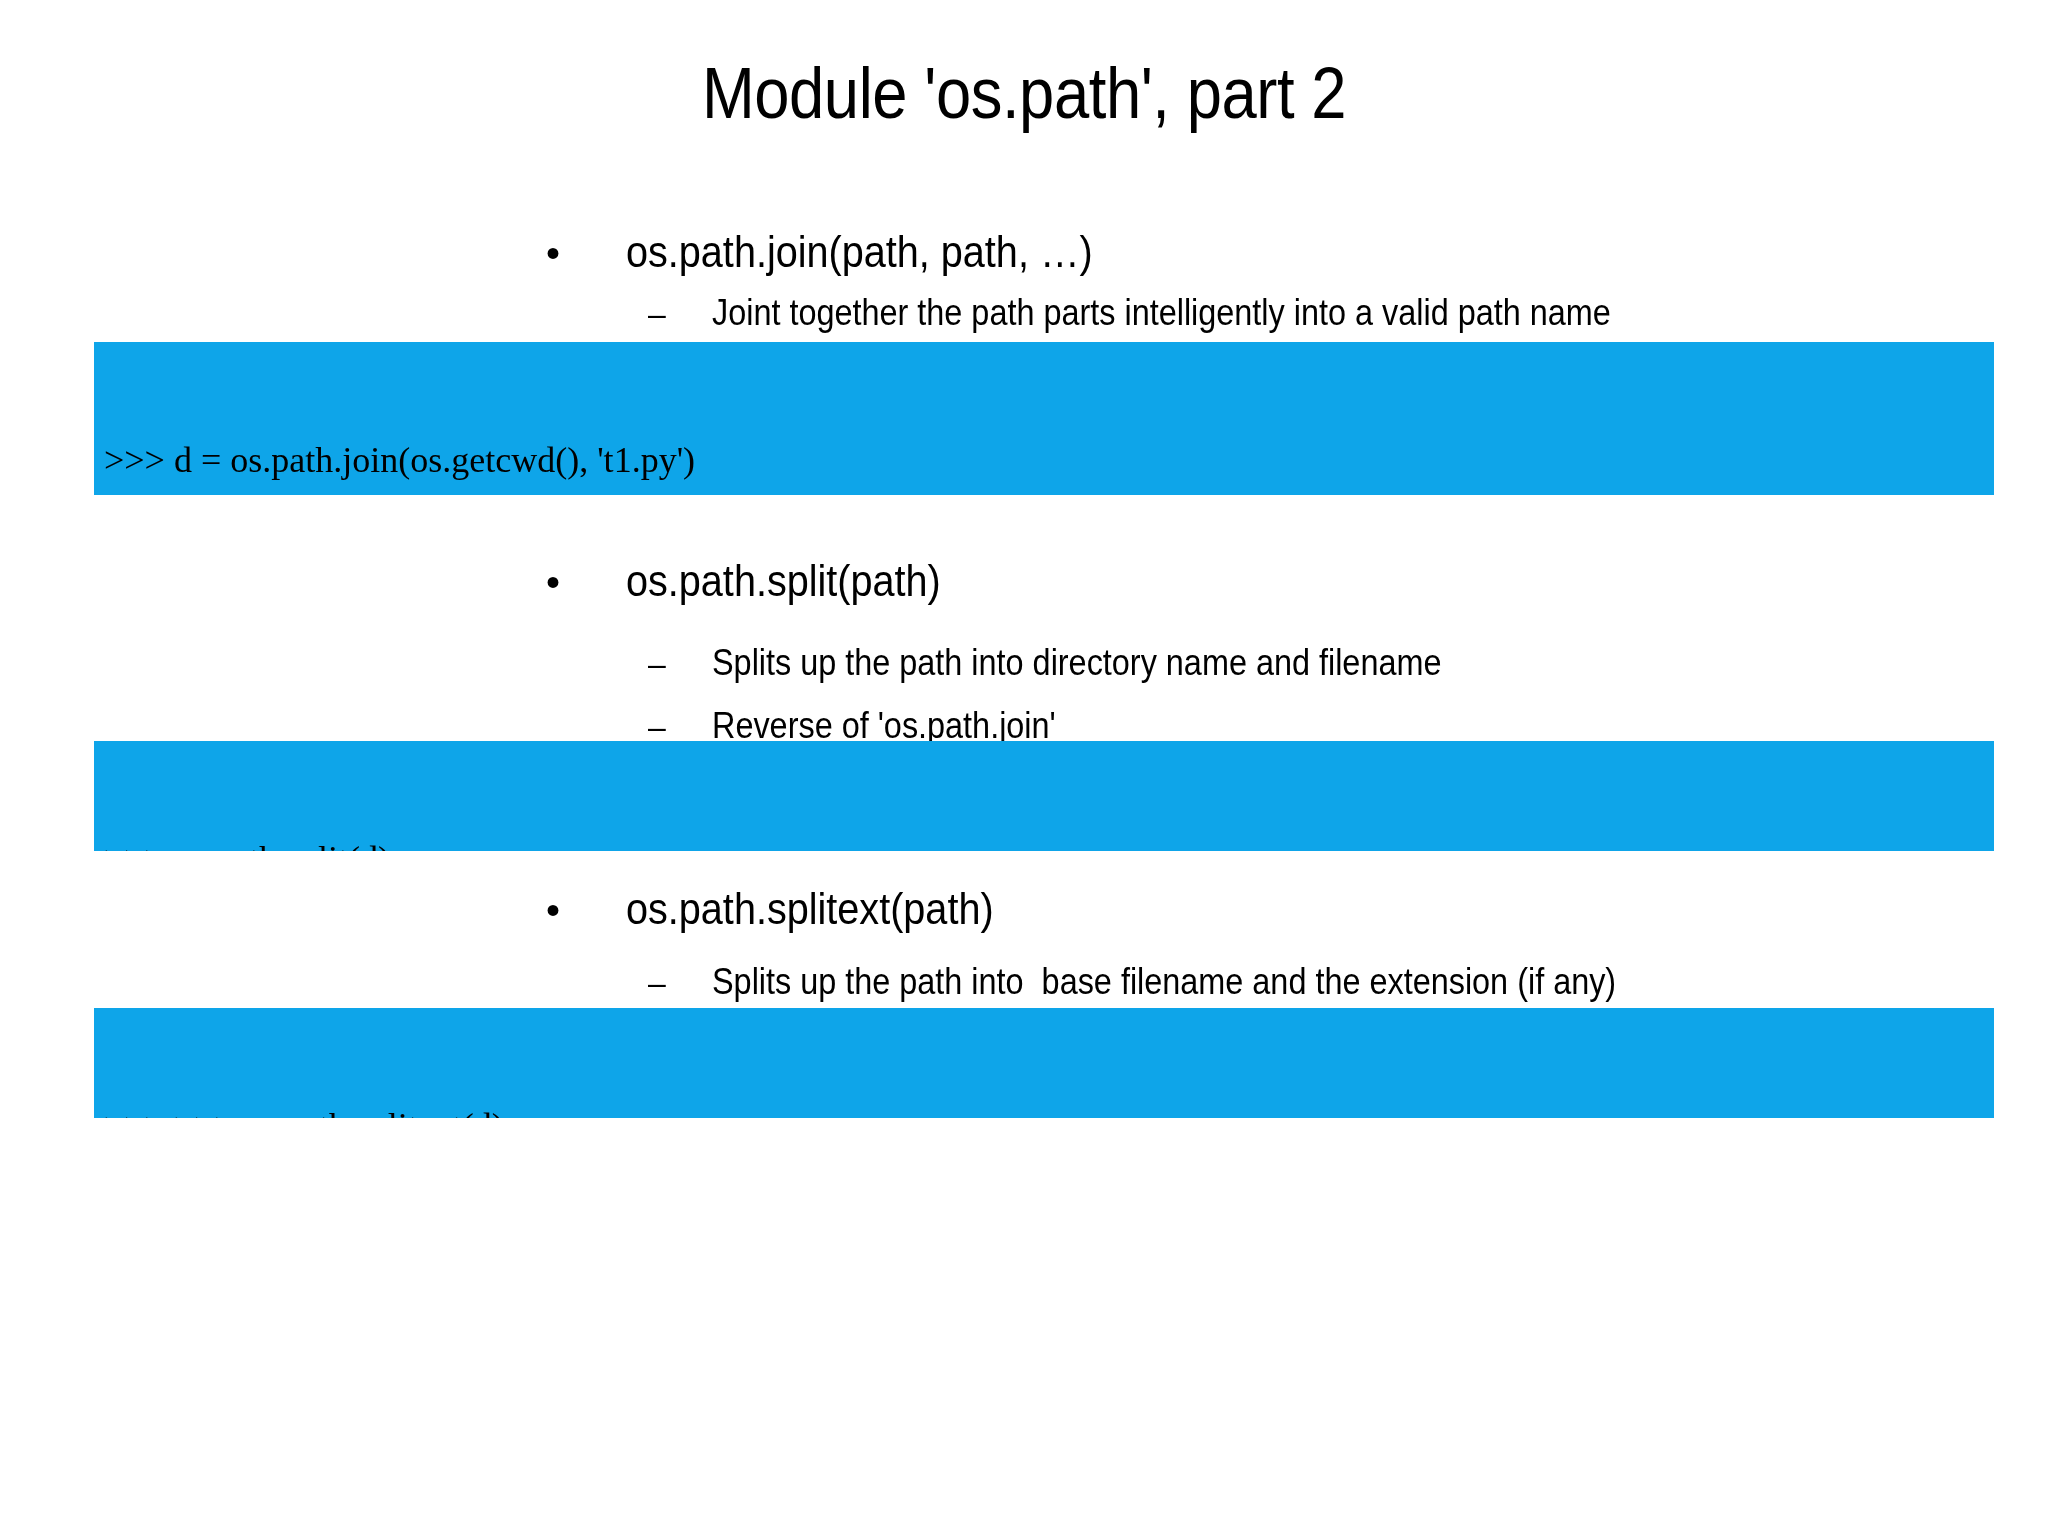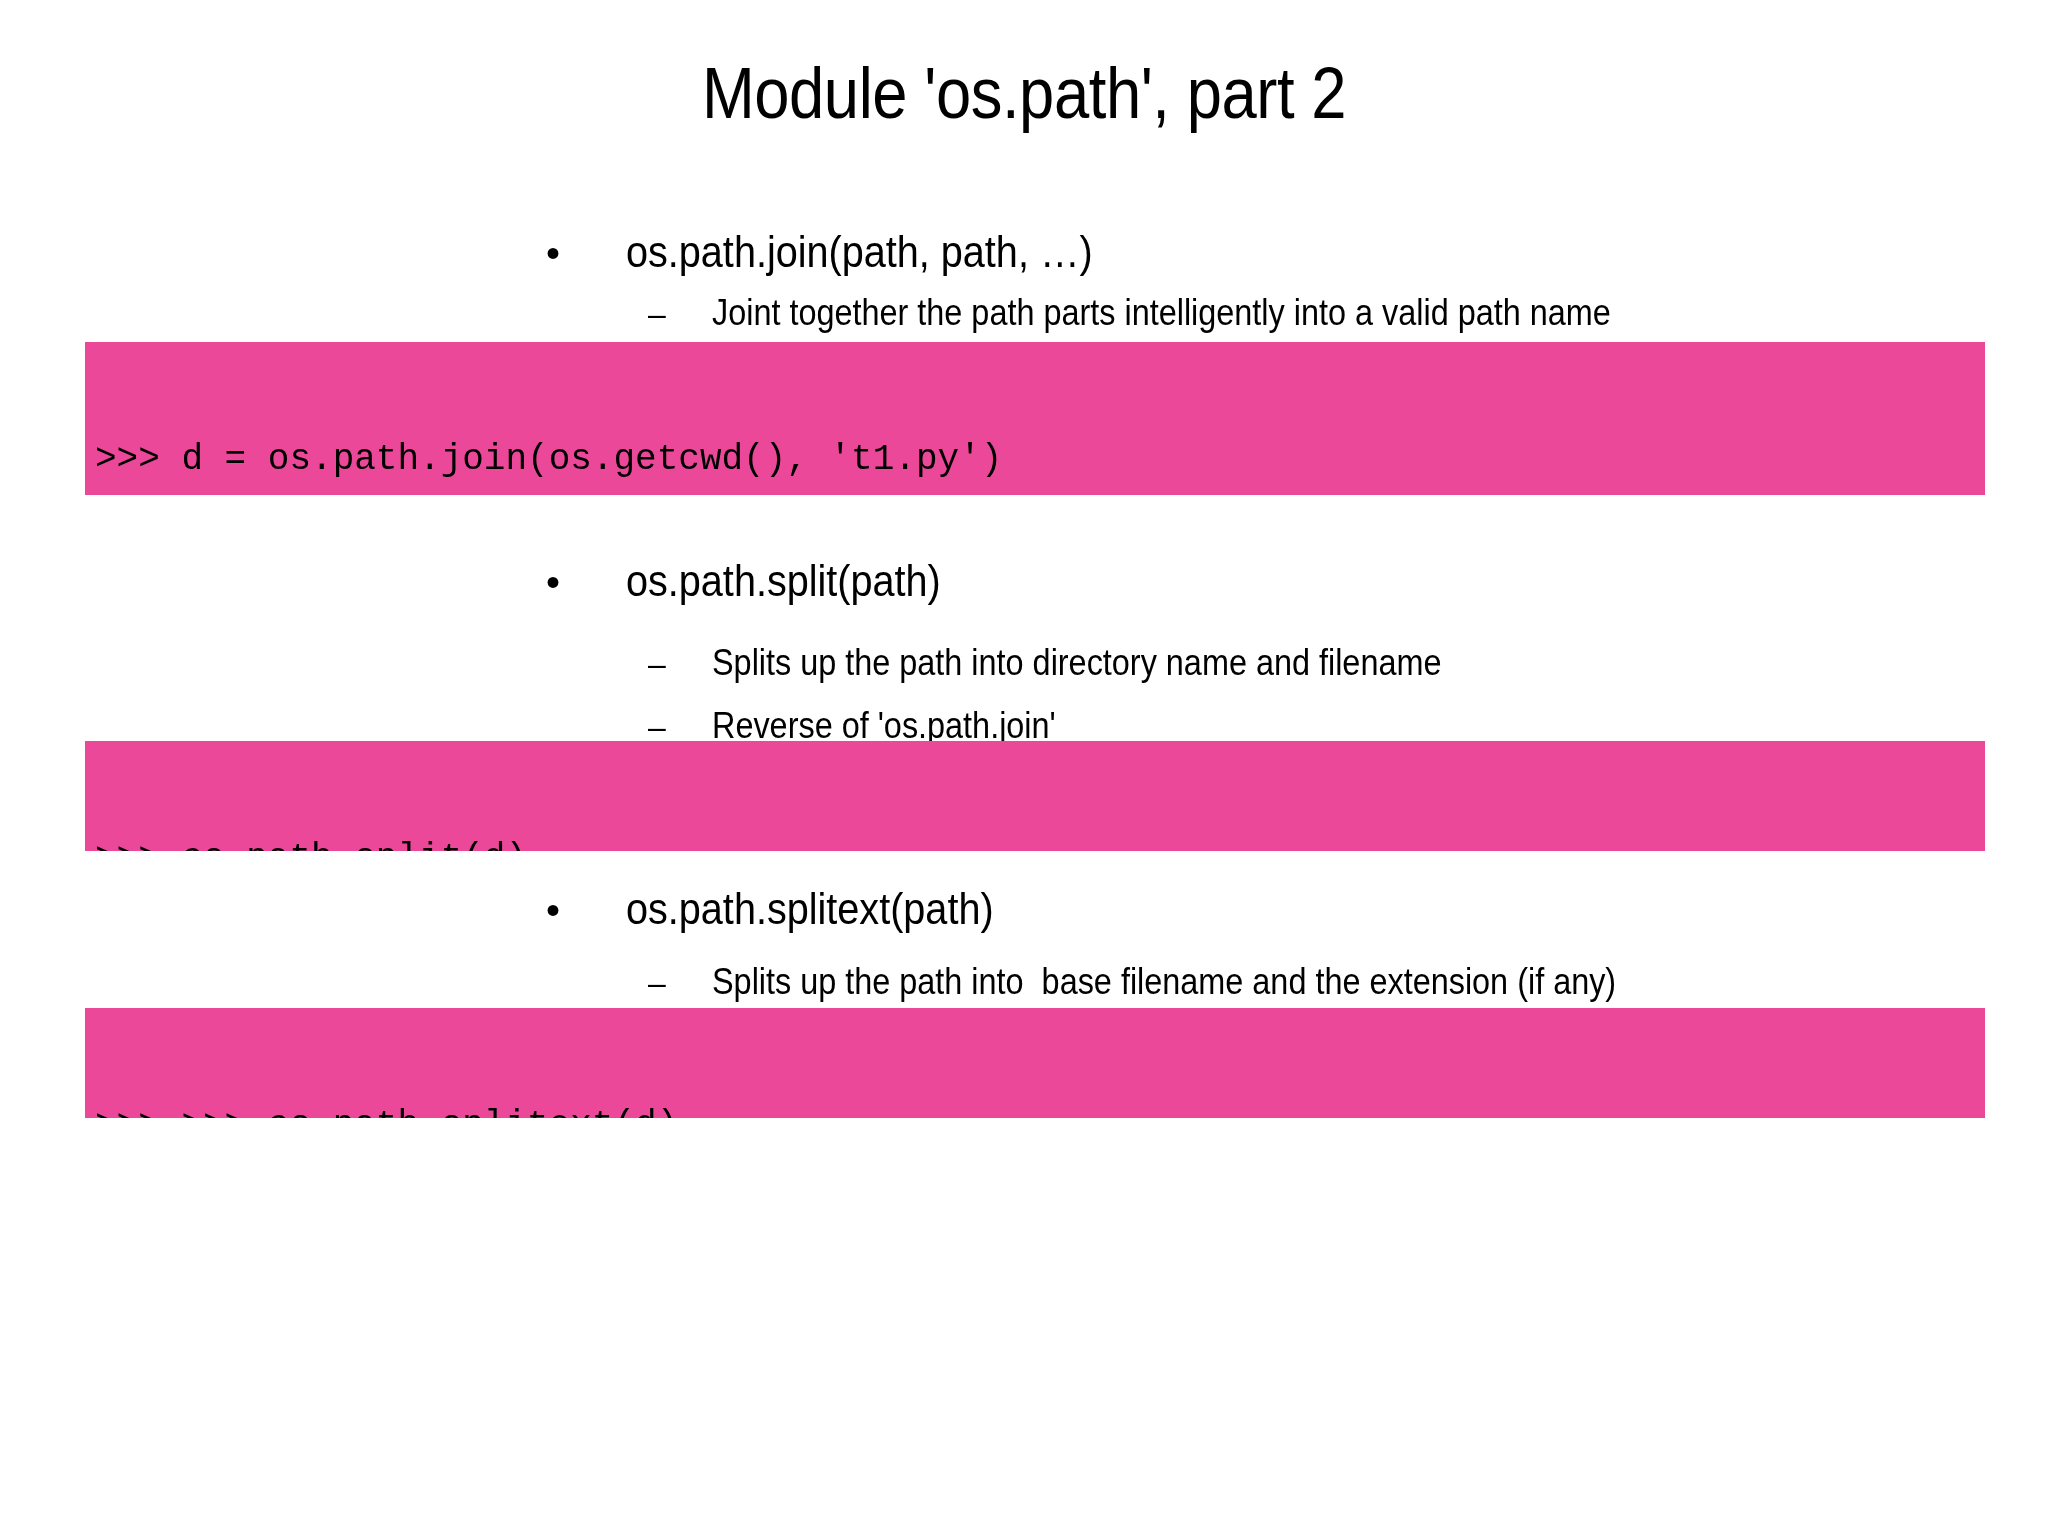--- a/index.html
+++ b/index.html
@@ -84,26 +84,26 @@
     font-weight: 400;
     line-height: 1.1;
     transform: scaleX(0.9);
     transform-origin: left top;
     white-space: pre;
   }
 
   
   .code-block {
     position: absolute;
-    left: 85px;
+    left: 94px;
     width: 1900px;
-    background: #ec4899;
+    background: #0ea5e9;
     box-sizing: border-box;
     padding: 8px 0 10px 10px;
-    font-family: Liberation Mono, monospace;
+    font-family: Liberation Serif, serif;
     font-size: 36px;
     line-height: 44px;
     color: #000000;
     white-space: pre;
     overflow: hidden;
   }
   .code-block .code-line {
     display: block;
     white-space: pre;
   }

